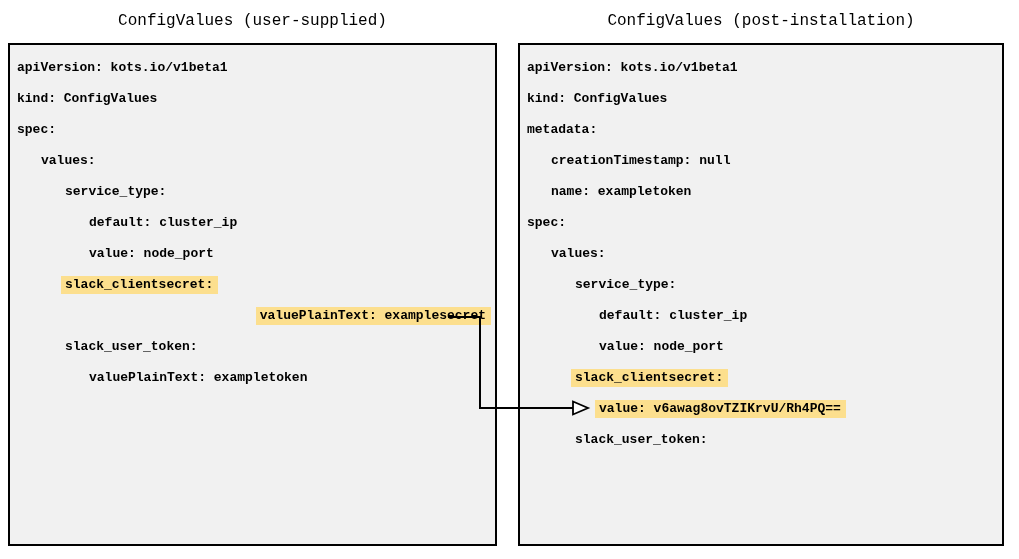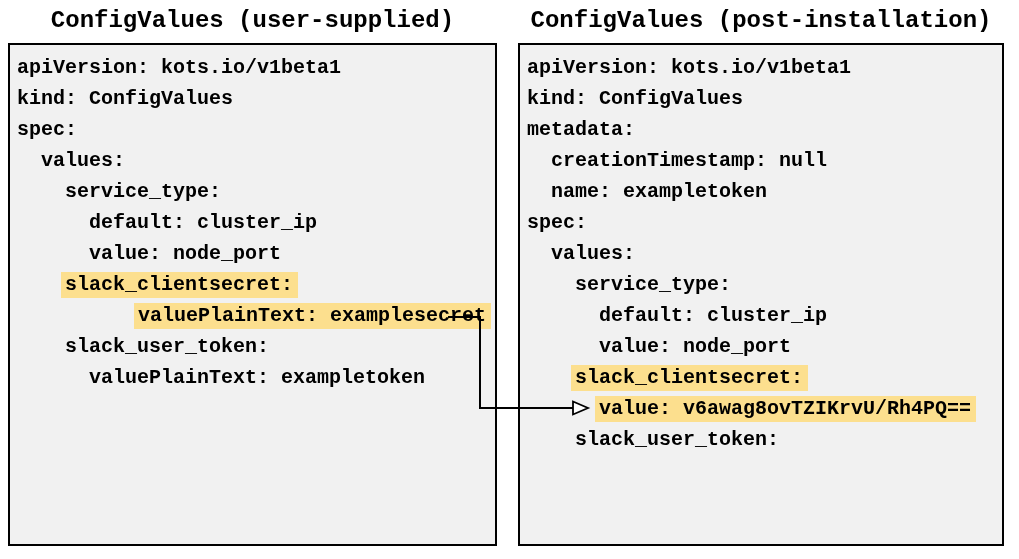--- a/index.html
+++ b/index.html
@@ -15,41 +15,41 @@
     font-family: "Liberation Mono", "DejaVu Sans Mono", monospace;
     color: #000000;
     overflow: hidden;
   }
   .panel-title {
     position: absolute;
     top: 7px;
     height: 28px;
     line-height: 28px;
     text-align: center;
-    font-size: 24px;
-    font-weight: bold;
+    font-size: 16px;
+    font-weight: normal;
     white-space: pre;
   }
   .panel-title.left { left: 8px;   width: 489px; }
   .panel-title.right{ left: 518px; width: 486px; }
   .panel {
     position: absolute;
     top: 43px;
     height: 503px;
     box-sizing: border-box;
     border: 2px solid var(--border, #000);
     background: var(--panel-bg, #f1f1f1);
     padding: 7px 4px 0 7px;
   }
   .panel.left  { left: 8px;   width: 489px; }
   .panel.right { left: 518px; width: 486px; }
   .yaml-line {
     height: 31px;
     line-height: 31px;
-    font-size: 20px;
+    font-size: 13px;
     font-weight: bold;
     white-space: pre;
   }
   .yaml-line span {
     white-space: pre;
   }
   .yaml-line span.hl {
     background: var(--hl, #fcdf8e);
     padding: 1px 5px 2px 4px;
     margin-left: -4px;

